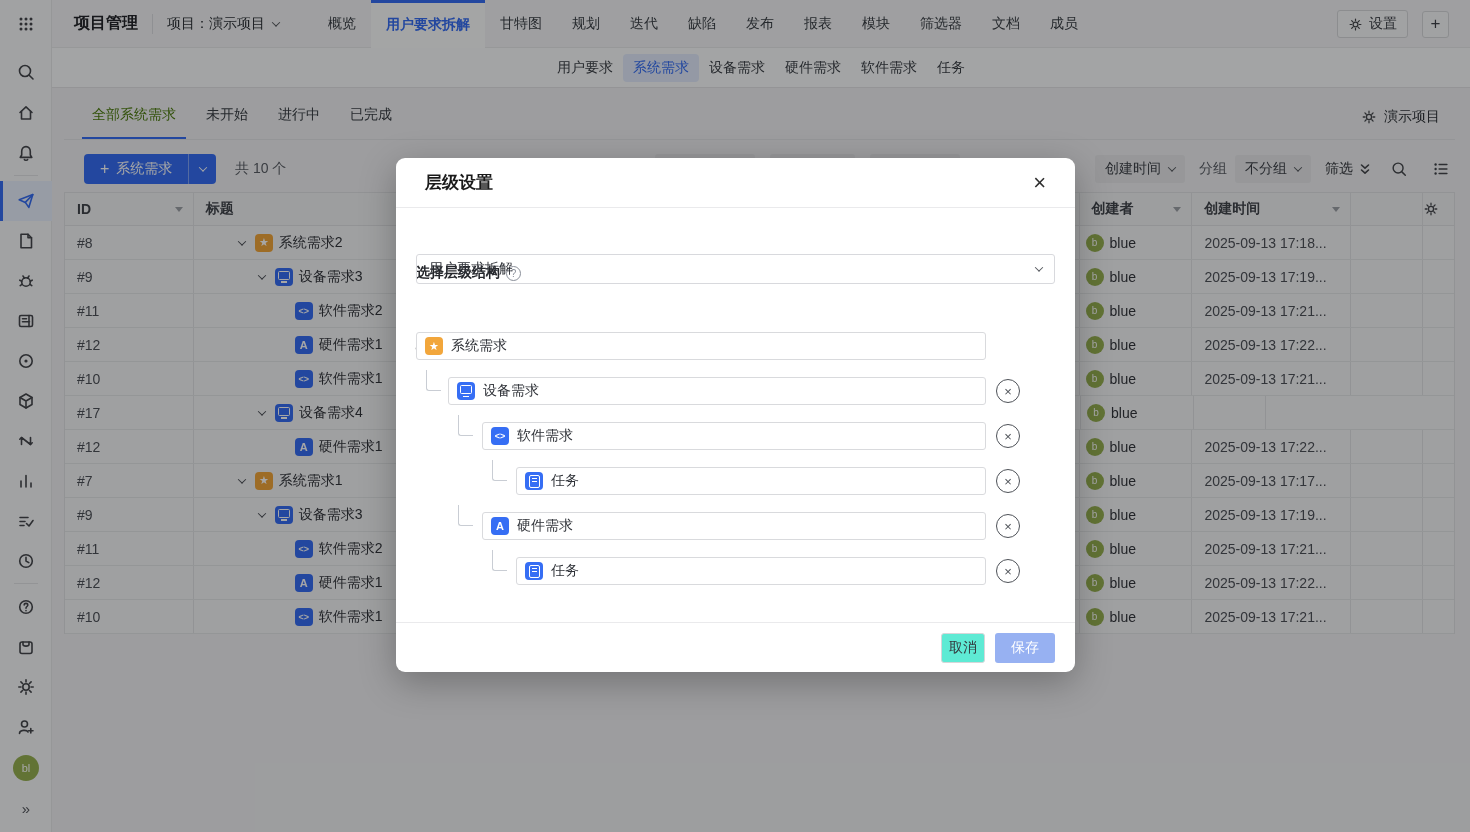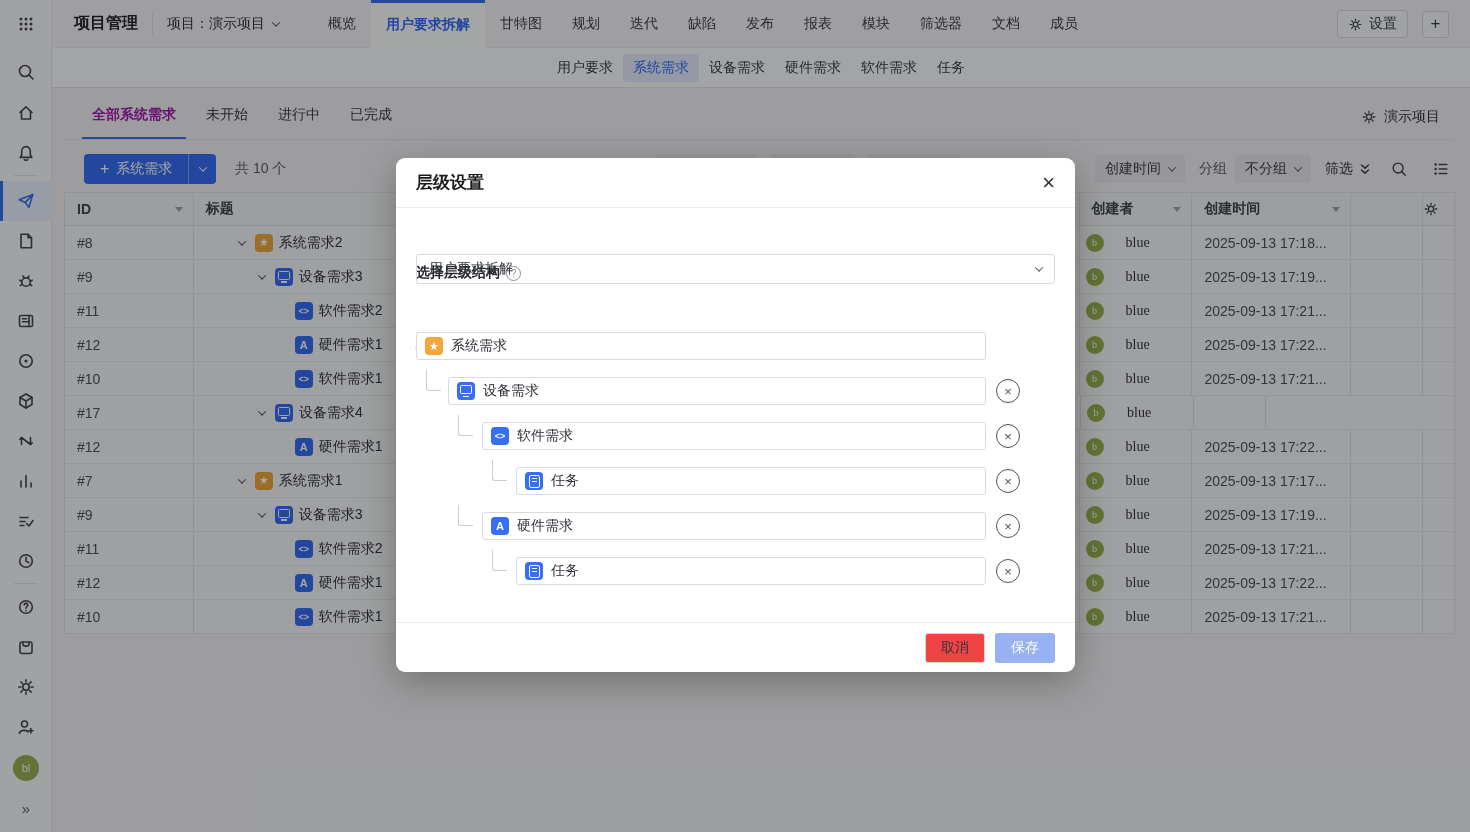--- a/index.html
+++ b/index.html
@@ -31,21 +31,21 @@
 
   
   .subnav { position:absolute; left:52px; top:48px; width:1418px; height:40px; background:#fbfcfd; border-bottom:1px solid #e3e4e7; display:flex; align-items:center; justify-content:center; gap:0; z-index:2; }
   .subnav-item { padding:5px 10px; border-radius:4px; color:#3a3f46; cursor:pointer; }
   .subnav-item.active { background:#e3ecfe; color:#366ef4; }
 
   
   .content { position:absolute; left:52px; top:88px; width:1418px; height:744px; background:#f1f2f4; }
   .view-tabs { position:absolute; left:30px; top:8px; height:44px; display:flex; align-items:flex-end; gap:10px; }
   .vtab { padding:0 10px 13px 10px; color:#3a3f46; cursor:pointer; border-bottom:3px solid transparent; }
-  .vtab.active { color:#a21caf; font-weight:bold; border-bottom-color:#366ef4; }
+  .vtab.active { color:#4d7c0f; font-weight:normal; border-bottom-color:#366ef4; }
   .tabs-line { position:absolute; left:12px; top:51px; width:1391px; height:1px; background:#e4e5e8; }
   .view-manage { position:absolute; right:30px; top:20px; display:flex; align-items:center; gap:7px; color:#2e3238; cursor:pointer; }
 
   .toolbar { position:absolute; left:0; top:66px; width:1418px; height:32px; }
   .btn-primary { position:absolute; left:32px; top:0; height:30px; display:flex; border-radius:4px; overflow:hidden; cursor:pointer; }
   .btn-primary .main { background:#366ef4; color:#fff; display:flex; align-items:center; gap:7px; padding:0 16px; }
   .btn-primary .caret { background:#366ef4; border-left:1px solid rgba(255,255,255,.38); width:28px; display:flex; align-items:center; justify-content:center; }
   .count { position:absolute; left:183px; top:6px; color:#5a5e66; }
   .ghost-chip { position:absolute; top:0; height:30px; background:#e8e9ec; border-radius:3px; }
   .chip { height:28px; background:#e8e9ec; border-radius:3px; display:flex; align-items:center; gap:8px; padding:0 10px; color:#3f434a; cursor:pointer; }
@@ -59,21 +59,21 @@
   .chev.white { border-color:#fff; }
   .tri-down { width:0; height:0; border-left:4px solid transparent; border-right:4px solid transparent; border-top:5px solid #9da2a8; display:inline-block; }
 
   
   .table { position:absolute; left:12px; top:104px; width:1391px; border-left:1px solid #e0e2e5; border-right:1px solid #e0e2e5; }
   .thead { display:flex; height:34px; border-top:1px solid #e0e2e5; border-bottom:1px solid #e0e2e5; background:#f2f3f5; font-weight:bold; color:#41454c; }
   .trow { display:flex; height:34px; border-bottom:1px solid #e4e6e9; background:#f5f6f8; cursor:pointer; }
   .cell { display:flex; align-items:center; border-right:1px solid #e0e2e5; height:100%; overflow:hidden; white-space:nowrap; }
   .c-id { width:129px; padding-left:12px; }
   .c-title { width:887px; padding-left:12px; }
-  .c-creator { width:113px; padding-left:6px; gap:22px;font-family:Liberation Serif, serif; }
+  .c-creator { width:113px; padding-left:6px; gap:6px; }
   .c-created { width:159px; padding-left:12px; }
   .c-blank { width:72px; }
   .c-gear { width:31px; border-right:none; justify-content:center; color:#45484d; }
   .thead .cell { justify-content:space-between; }
   .thead .c-id, .thead .c-creator, .thead .c-created { padding-right:10px; }
   .trow .c-id, .trow .c-created { color:#4e5259; }
   .rchev { width:18px; display:flex; justify-content:center; flex:none; }
   .rchev .chev { border-color:#4a4e55; }
   .rchev.hidden { visibility:hidden; }
   .row-av { width:18px; height:18px; border-radius:50%; background:#97b152; color:#fff; font-size:10px; display:flex; align-items:center; justify-content:center; flex:none; }
@@ -86,31 +86,31 @@
   .ticon.t-software::before { content:"<>"; color:#fff; font-size:9px; font-weight:bold; letter-spacing:0; }
   .ticon.t-hardware::before { content:"A"; color:#fff; font-size:11px; font-weight:bold; }
   .ticon.t-device::before { content:""; width:10px; height:7px; border:1.4px solid #fff; border-radius:1.5px; margin-top:-3px; }
   .ticon.t-device::after { content:""; position:absolute; bottom:3px; left:6px; width:6px; height:1.5px; background:#fff; }
   .ticon.t-task::before { content:""; width:9px; height:11px; border:1.4px solid #fff; border-radius:2px; }
   .ticon.t-task::after { content:""; position:absolute; left:6.5px; top:6px; width:5px; height:1.4px; background:#fff; box-shadow:0 3px 0 #fff; }
 
   
   .overlay { position:absolute; inset:0; background:rgba(0,0,0,.35); z-index:40; }
   .modal { position:absolute; left:396px; top:158px; width:679px; height:514px; background:#fff; border-radius:9px; box-shadow:0 10px 36px rgba(0,0,0,.28); z-index:50; }
-  .modal-header { position:absolute; left:0; top:0; width:100%; height:50px; border-bottom:1px solid #eaeaec; display:flex; align-items:center; justify-content:space-between; padding:0 20px; }
+  .modal-header { position:absolute; left:0; top:0; width:100%; height:50px; border-bottom:1px solid #eaeaec; display:flex; align-items:center; justify-content:space-between; padding:0 29px; }
   .modal-title { font-size:17px; font-weight:bold; color:#1a1a1a; }
   .modal-close { font-size:22px; line-height:1; color:#2f2f2f; cursor:pointer; }
   .field-label { position:absolute; left:20px; display:flex; align-items:center; gap:6px; font-weight:bold; color:#24262b;margin-top:40px; }
   .help-circ { width:15px; height:15px; border:1.2px solid #8a8f99; border-radius:50%; color:#8a8f99; font-size:10px; font-weight:normal; display:flex; align-items:center; justify-content:center; cursor:pointer; }
   .select { position:absolute; left:20px; top:96px; width:639px; height:30px; border:1px solid #d8d9dd; border-radius:3px; display:flex; align-items:center; justify-content:space-between; padding:0 12px; color:#2f3238; cursor:pointer; }
   .tree-input { position:absolute; height:28px; border:1px solid #d9dadd; border-radius:3px; background:#fff; display:flex; align-items:center; gap:8px; padding:0 8px; color:#2f3238; cursor:text; }
   .elbow { position:absolute; width:15px; height:21px; border-left:1.5px solid #c9cdd4; border-bottom:1.5px solid #c9cdd4; border-bottom-left-radius:3px; }
   .remove-btn { position:absolute; left:600px; width:24px; height:24px; border:1.4px solid #4e5258; border-radius:50%; display:flex; align-items:center; justify-content:center; font-size:13px; color:#4e5258; cursor:pointer; background:#fff; }
   .modal-footer { position:absolute; left:0; top:464px; width:100%; height:50px; border-top:1px solid #eaeaec; display:flex; align-items:center; justify-content:flex-end; gap:10px; padding:0 20px; }
-  .btn-cancel { width:60px; height:30px; border:1px solid #d6d6d9; border-radius:3px; background:#ef4444; color:#33363c; cursor:pointer; display:flex; align-items:center; justify-content:center; }
+  .btn-cancel { width:44px; height:30px; border:1px solid #d6d6d9; border-radius:3px; background:#5eead4; color:#33363c; cursor:pointer; display:flex; align-items:center; justify-content:center; }
   .btn-save { width:60px; height:30px; border:none; border-radius:3px; background:#97b1f2; color:#fff; cursor:pointer; display:flex; align-items:center; justify-content:center; }
 
   svg.st { stroke:#45484d; fill:none; stroke-width:1.6; stroke-linecap:round; stroke-linejoin:round; }
   svg.blue { stroke:#366ef4; }
 </style>
 </head>
 <body>
 
 <div class="app">
 

